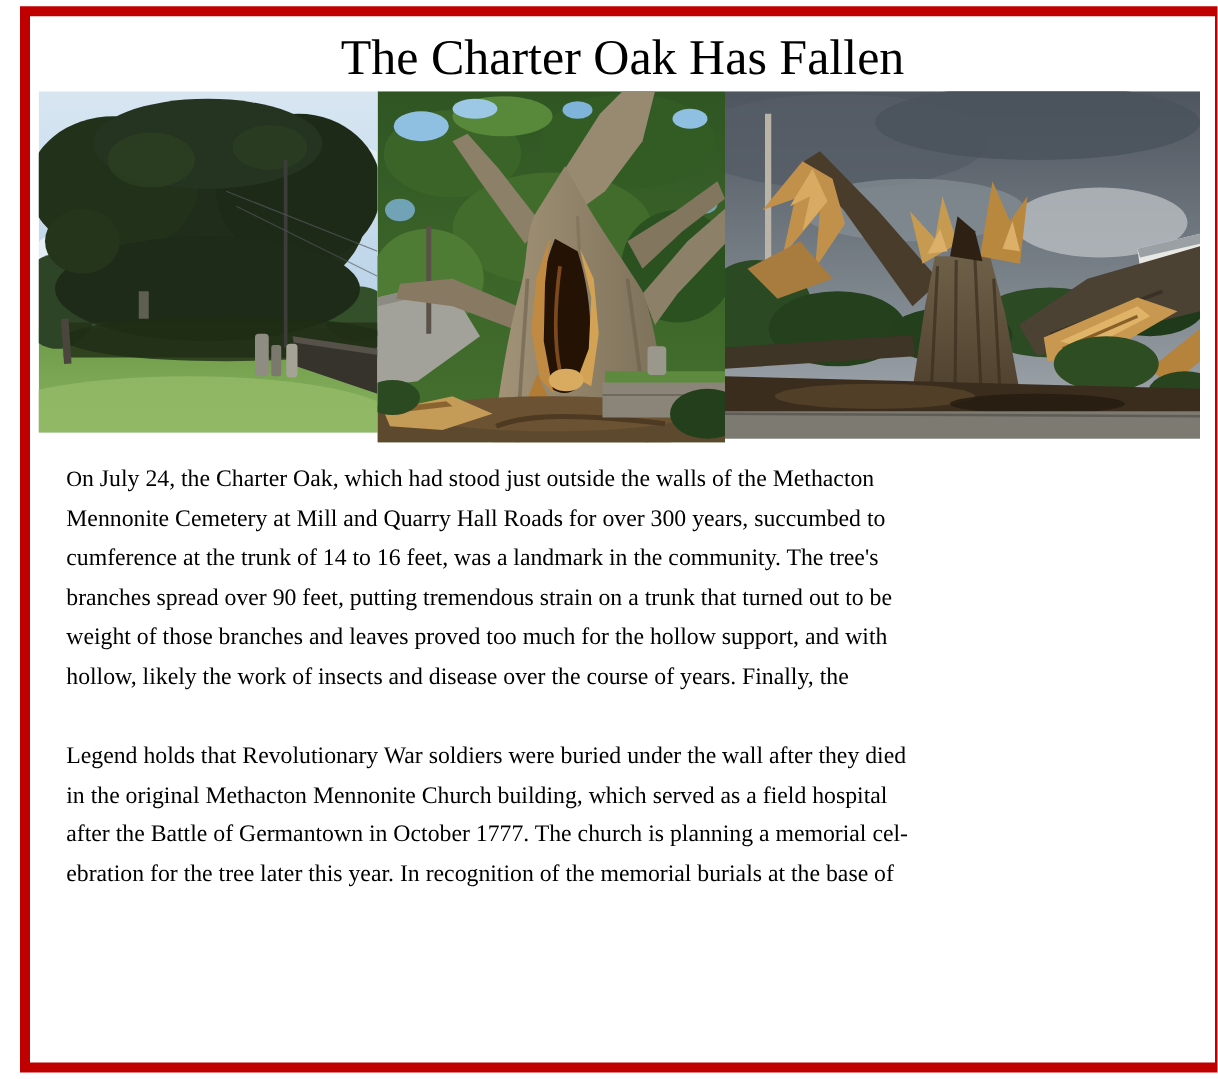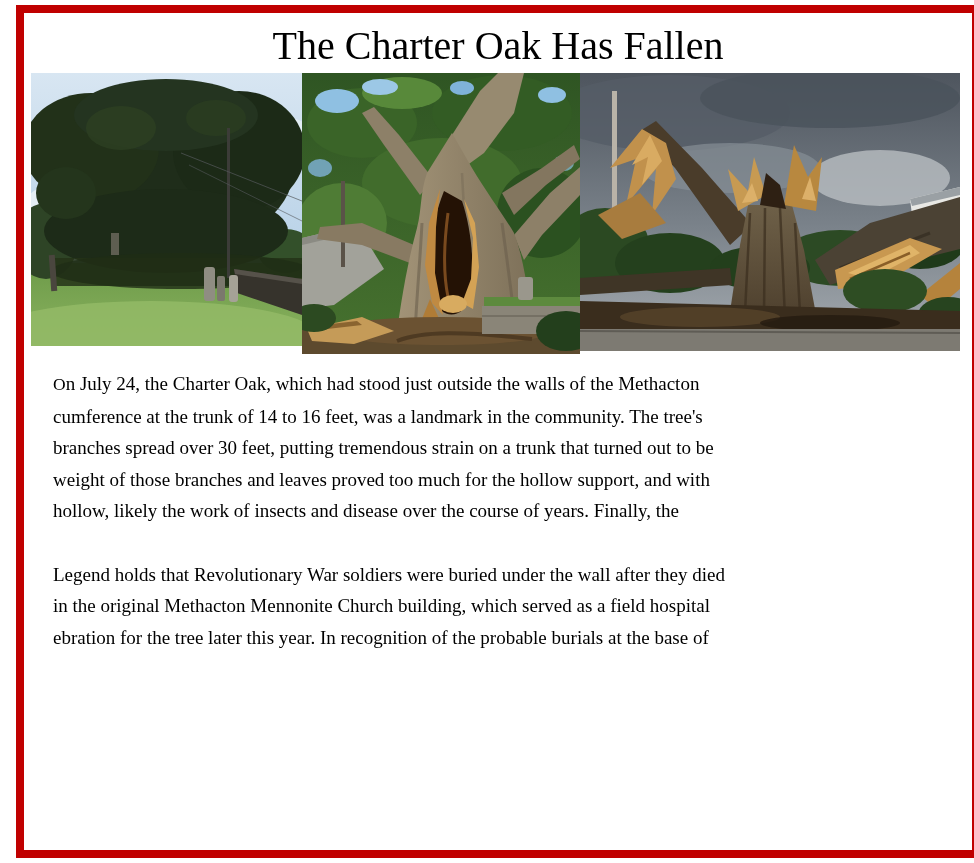--- a/index.html
+++ b/index.html
@@ -210,25 +210,27 @@
       <ellipse cx="250" cy="250" rx="70" ry="8" fill="#241a10" opacity="0.8"></ellipse>
       <rect x="0" y="256" width="380" height="22" fill="#7d7a72"></rect>
       <line x1="0" y1="258" x2="380" y2="260" stroke="#5f5c55" stroke-width="2"></line>
     </svg>
 
   </div>
 
   <div class="article">
     <div class="para para-lead">
         <div class="line">On July 24, the Charter Oak, which had stood just outside the walls of the Methacton</div>
+        <div class="line">Mennonite Cemetery at Mill and Quarry Hall Roads for over 300 years, succumbed to</div>
         <div class="line">cumference at the trunk of 14 to 16 feet, was a landmark in the community. The tree's</div>
-        <div class="line">branches spread over 30 feet, putting tremendous strain on a trunk that turned out to be</div>
+        <div class="line">branches spread over 90 feet, putting tremendous strain on a trunk that turned out to be</div>
         <div class="line">weight of those branches and leaves proved too much for the hollow support, and with</div>
         <div class="line">hollow, likely the work of insects and disease over the course of years. Finally, the</div>
       </div>
     <div class="para">
         <div class="line">Legend holds that Revolutionary War soldiers were buried under the wall after they died</div>
         <div class="line">in the original Methacton Mennonite Church building, which served as a field hospital</div>
-        <div class="line">ebration for the tree later this year. In recognition of the probable burials at the base of</div>
+        <div class="line">after the Battle of Germantown in October 1777. The church is planning a memorial cel-</div>
+        <div class="line">ebration for the tree later this year. In recognition of the memorial burials at the base of</div>
       </div>
   </div>
 
 </div>
 
 </body></html>

